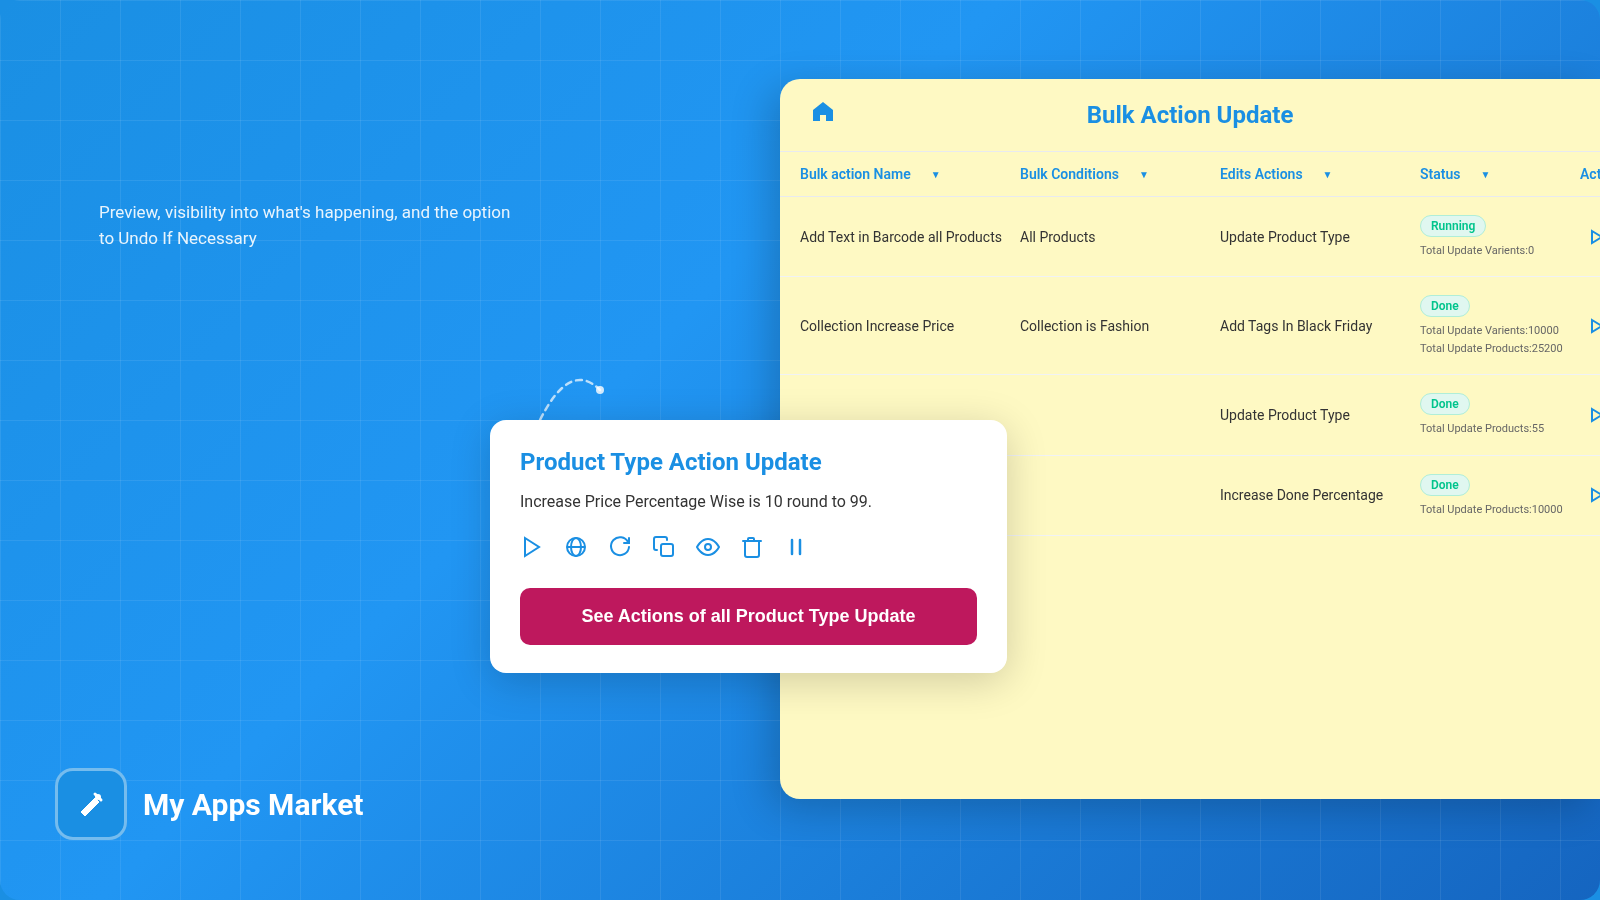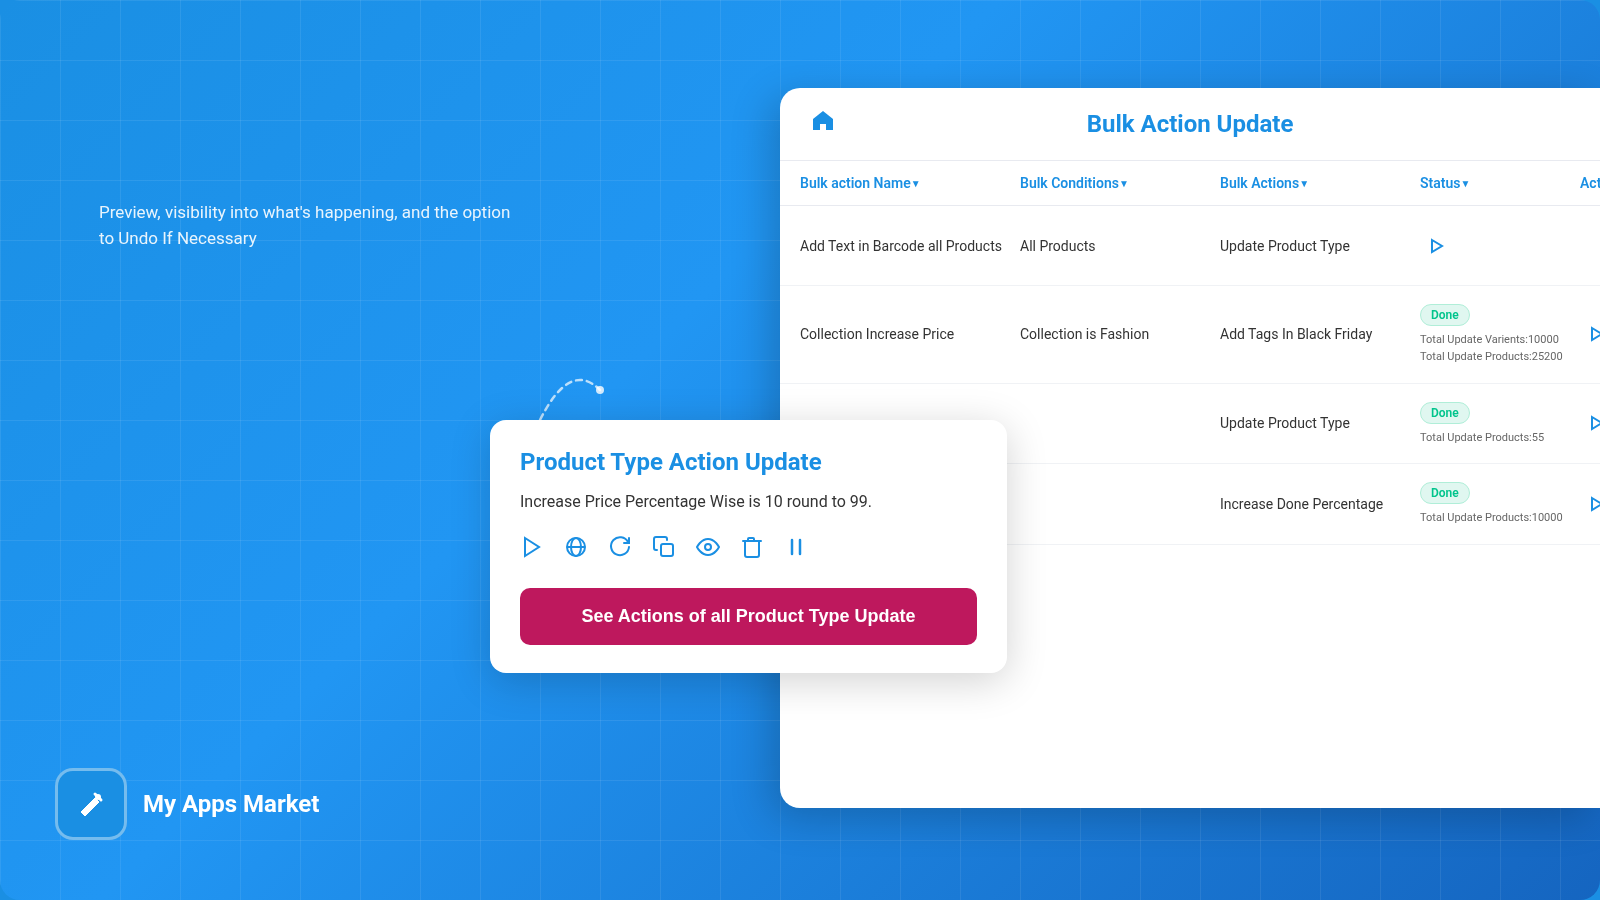--- a/index.html
+++ b/index.html
@@ -74,33 +74,33 @@
       border: 3px solid rgba(255,255,255,0.4);
       border-radius: 18px;
       display: flex;
       align-items: center;
       justify-content: center;
       font-size: 32px;
       color: white;
     }
 
     .logo-text {
-      font-size: 24px;
+      font-size: 30px;
       font-weight: 700;
       color: white;
     }
 
     
     .main-card {
       position: absolute;
       right: 0;
-      top: 88px;
+      top: 79px;
       width: 820px;
       height: 720px;
-      background: #ffffff;
+      background: #fef9c3;
       border-radius: 20px 0 0 20px;
       overflow: hidden;
       box-shadow: -10px 10px 40px rgba(0,0,0,0.2);
     }
 
     
     .card-header {
       display: flex;
       align-items: center;
       padding: 20px 30px;
@@ -130,21 +130,21 @@
       border-bottom: 1px solid #e8eaf0;
       align-items: center;
     }
 
     .th {
       font-size: 14px;
       font-weight: 600;
       color: #1a8fe3;
       display: flex;
       align-items: center;
-      gap: 0;
+      gap: 20px;
       cursor: pointer;
     }
 
     .th-arrow {
       font-size: 10px;
       color: #1a8fe3;
     }
 
     
     .table-row {
@@ -294,36 +294,40 @@
   <div class="table-header">
     <div class="th">
       <span>Bulk action Name</span>
       <span class="th-arrow">▼</span>
     </div>
     <div class="th">
       <span>Bulk Conditions</span>
       <span class="th-arrow">▼</span>
     </div>
     <div class="th">
-      <span>Bulk Actions</span>
+      <span>Edits Actions</span>
       <span class="th-arrow">▼</span>
     </div>
     <div class="th">
       <span>Status</span>
       <span class="th-arrow">▼</span>
     </div>
     <div class="th">
       <span>Action</span>
     </div>
   </div>
 
   <div class="table-row">
     <div class="cell">Add Text in Barcode all Products</div>
     <div class="cell">All Products</div>
     <div class="cell">Update Product Type</div>
+    <div class="cell">
+      <span class="badge badge-running">Running</span><br>
+      <span class="status-detail">Total Update Varients:0</span>
+    </div>
     <div class="cell play-btn">
       <svg width="20" height="20" viewBox="0 0 20 20" fill="none" stroke="#1a8fe3" stroke-width="2">
         <polygon points="6,4 16,10 6,16" fill="none" stroke="#1a8fe3" stroke-width="2"></polygon>
       </svg>
     </div>
   </div>
 
   <div class="table-row">
     <div class="cell">Collection Increase Price</div>
     <div class="cell">Collection is Fashion</div>

